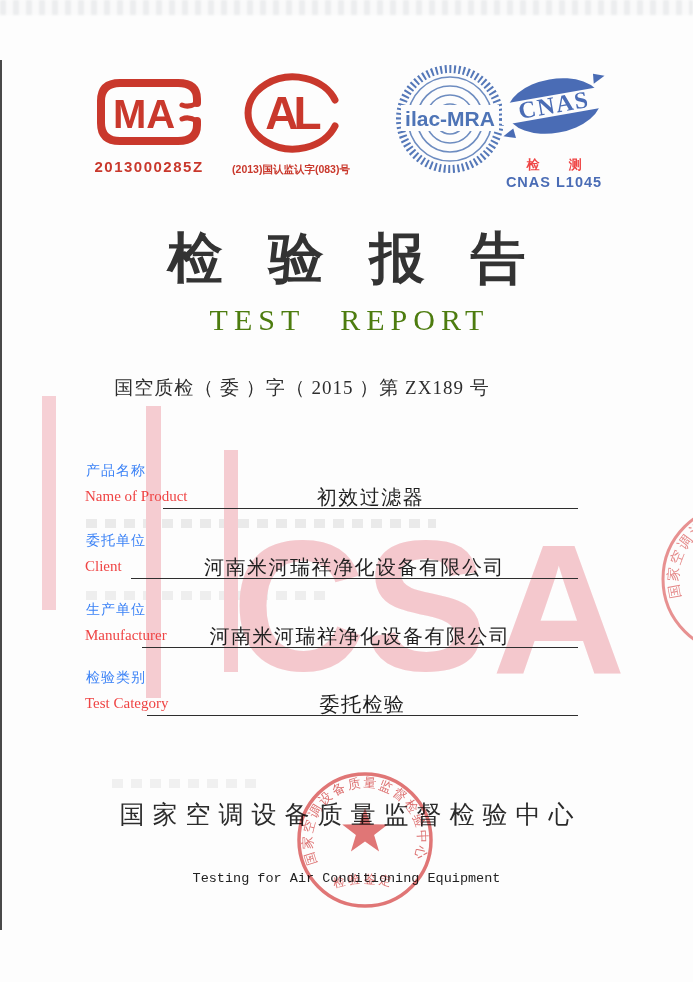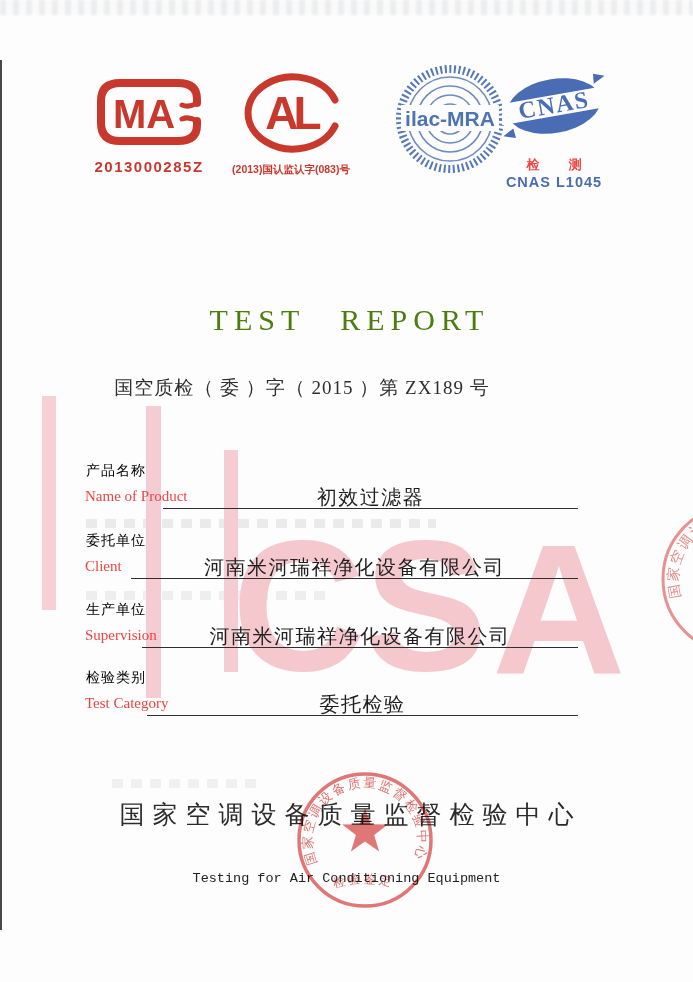--- a/index.html
+++ b/index.html
@@ -47,21 +47,21 @@
   .title-zh{position:absolute;z-index:2;left:0;top:222px;width:693px;text-align:center;
     font-family:"Liberation Sans",sans-serif;font-weight:bold;font-size:55px;
     letter-spacing:46px;text-indent:46px;color:#333;}
   .title-en{position:absolute;z-index:2;left:0;top:303px;width:693px;text-align:center;
     font-size:30px;letter-spacing:6px;word-spacing:22px;text-indent:6px;color:#4d7c0f;}
   .report-no{position:absolute;z-index:2;left:0;top:375px;width:604px;text-align:center;
     font-size:19px;letter-spacing:1px;color:#2e2e2e;}
   
   .field-row{position:absolute;z-index:2;left:0;top:0;width:693px;height:56px;}
   .row-1{top:462px;} .row-2{top:532px;} .row-3{top:601px;} .row-4{top:669px;}
-  .f-zh{position:absolute;left:86px;top:0;font-size:14px;letter-spacing:1px;color:#000000;}
+  .f-zh{position:absolute;left:86px;top:0;font-size:14px;letter-spacing:1px;color:#3b82f6;}
   .f-en{position:absolute;left:85px;top:26px;font-size:15px;color:#ef4444;}
   .f-line{position:absolute;top:24px;height:23px;border-bottom:1.5px solid #2e2e2e;
     text-align:center;}
   .row-1 .f-line{left:163px;width:415px;}
   .row-2 .f-line{left:131px;width:447px;}
   .row-3 .f-line{left:142px;width:436px;}
   .row-4 .f-line{left:147px;width:431px;}
   .f-value{font-size:20px;letter-spacing:1.5px;line-height:23px;color:#1f1f1f;white-space:nowrap;}
   
   .org-zh{position:absolute;z-index:2;left:0;top:798px;width:693px;text-align:center;
@@ -130,40 +130,41 @@
         <rect x="-4" y="27" width="112" height="21" fill="#fdfdfd"></rect>
         <polygon points="96,13 107,17 95,23" fill="#4a6cb5"></polygon>
         <polygon points="8,53 -3,59 9,63" fill="#4a6cb5"></polygon>
         <text x="52" y="45" text-anchor="middle" font-size="24" font-weight="bold" letter-spacing="1.5" fill="#4a6cb5">CNAS</text>
       </g>
     </svg>
     <div class="cnas-sub1">检 测</div>
     <div class="cnas-sub2">CNAS L1045</div>
   </div>
 
+  <div class="title-zh">检验报告</div>
   <div class="title-en">TEST REPORT</div>
   <div class="report-no">国空质检（ 委 ）字（ 2015 ）第  ZX189 号</div>
 
   <div class="field-row row-1">
     <div class="f-zh">产品名称</div>
     <div class="f-en">Name of Product</div>
     <div class="f-line">
       <div class="f-value">初效过滤器</div>
     </div>
   </div>
   <div class="field-row row-2">
     <div class="f-zh">委托单位</div>
     <div class="f-en">Client</div>
     <div class="f-line">
       <div class="f-value">河南米河瑞祥净化设备有限公司</div>
     </div>
   </div>
   <div class="field-row row-3">
     <div class="f-zh">生产单位</div>
-    <div class="f-en">Supervision</div>
+    <div class="f-en">Manufacturer</div>
     <div class="f-line">
       <div class="f-value">河南米河瑞祥净化设备有限公司</div>
     </div>
   </div>
   <div class="field-row row-4">
     <div class="f-zh">检验类别</div>
     <div class="f-en">Test Category</div>
     <div class="f-line">
       <div class="f-value">委托检验</div>
     </div>

